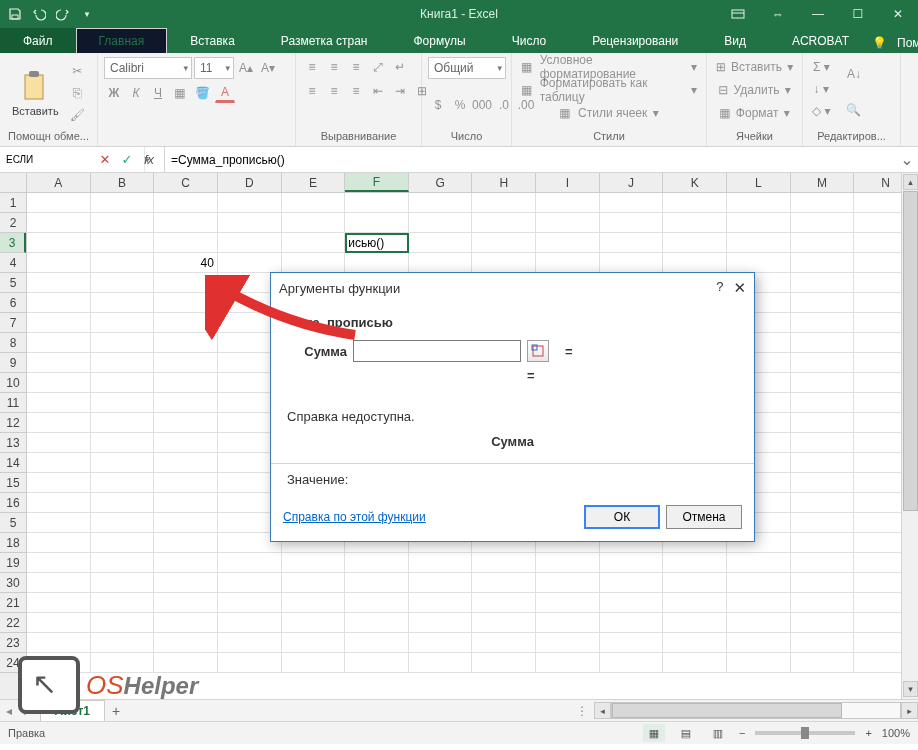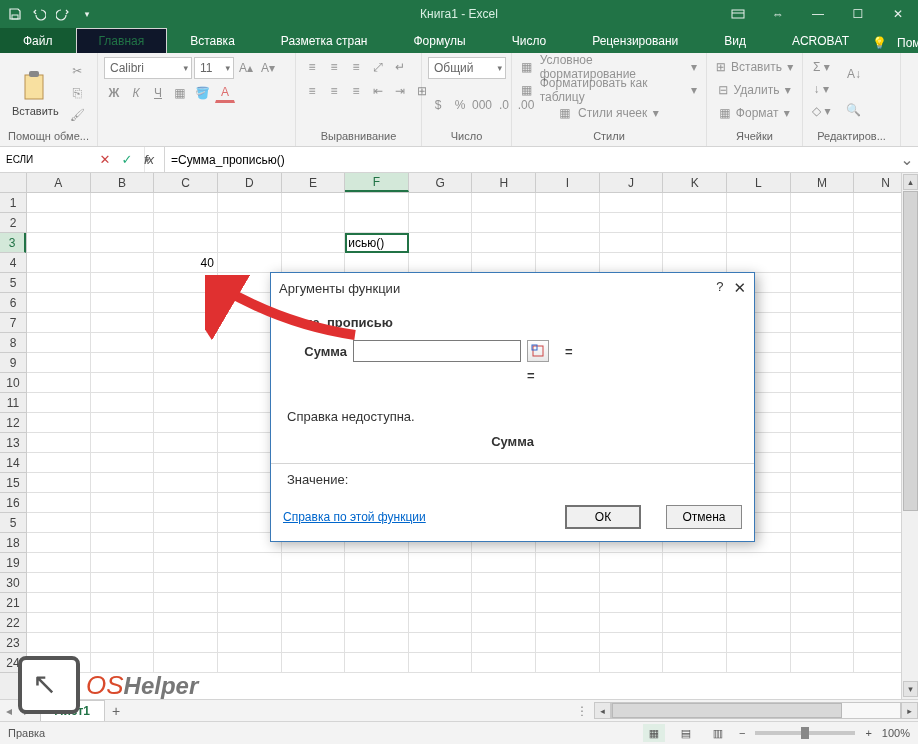--- a/index.html
+++ b/index.html
@@ -85,24 +85,24 @@
 .dialog .funcname { font-weight:bold; margin:6px 0 10px 20px;}
 .dialog .argrow { display:flex; align-items:center; gap:6px; margin-left:4px;}
 .dialog .arglabel { width:60px; text-align:right; font-weight:bold; }
 .dialog .arginput { width:168px; height:22px; border:1px solid #7a7a7a; padding:0 4px; font-size:12px; outline:none;}
 .dialog .argpick { width:22px; height:22px; border:1px solid #a0a0a0; display:flex; align-items:center; justify-content:center; font-size:10px; background:linear-gradient(#fff,#e8e8e8);}
 .dialog .eq { margin-left:10px; font-weight:bold;}
 .dialog .desc { margin:26px 0 10px 4px;}
 .dialog .argdesc { text-align:center; font-weight:bold; margin-bottom:14px;}
 .dialog .valrow { margin:4px 0 8px 4px;}
 .dialog .dline { border-top:1px solid #d4d4d4; margin:4px -12px 8px -12px;}
-.dialog .dfoot { display:flex; align-items:center; padding: 0 12px 12px 12px; gap: 19px;}
+.dialog .dfoot { display:flex; align-items:center; padding: 0 12px 12px 12px;}
 .dialog .hlink { color:#0066cc; text-decoration:underline; font-size:12px;}
 .dialog .dbtn { width:76px; height:24px; border:1px solid #888; background:#f0f0f0; font-size:12px; margin-left:6px;}
-.dialog .dbtn.primary { border:2px solid #737373;}
+.dialog .dbtn.primary { border:2px solid #3b82f6;}
 
 
 .arrow { position:absolute; left:205px; top:275px; width:160px; height:70px; z-index:25; pointer-events:none;}
 
 
 .watermark { position:absolute; left:18px; bottom:36px; z-index:30; display:flex; align-items:center; gap:6px;}
 .watermark .wicon { width:62px; height:58px; border:4px solid #555; border-radius:8px; background:#fff; position:relative;}
 .watermark .wicon::after{ content:"↖"; position:absolute; left:10px; top:6px; font-size:30px; color:#555;}
 .watermark .wtext .os { font-size:26px; font-weight:normal; color:#d94a2b; font-style:italic;}
 .watermark .wtext .help { font-size:24px; font-weight:bold; color:#777; font-style:italic;}

